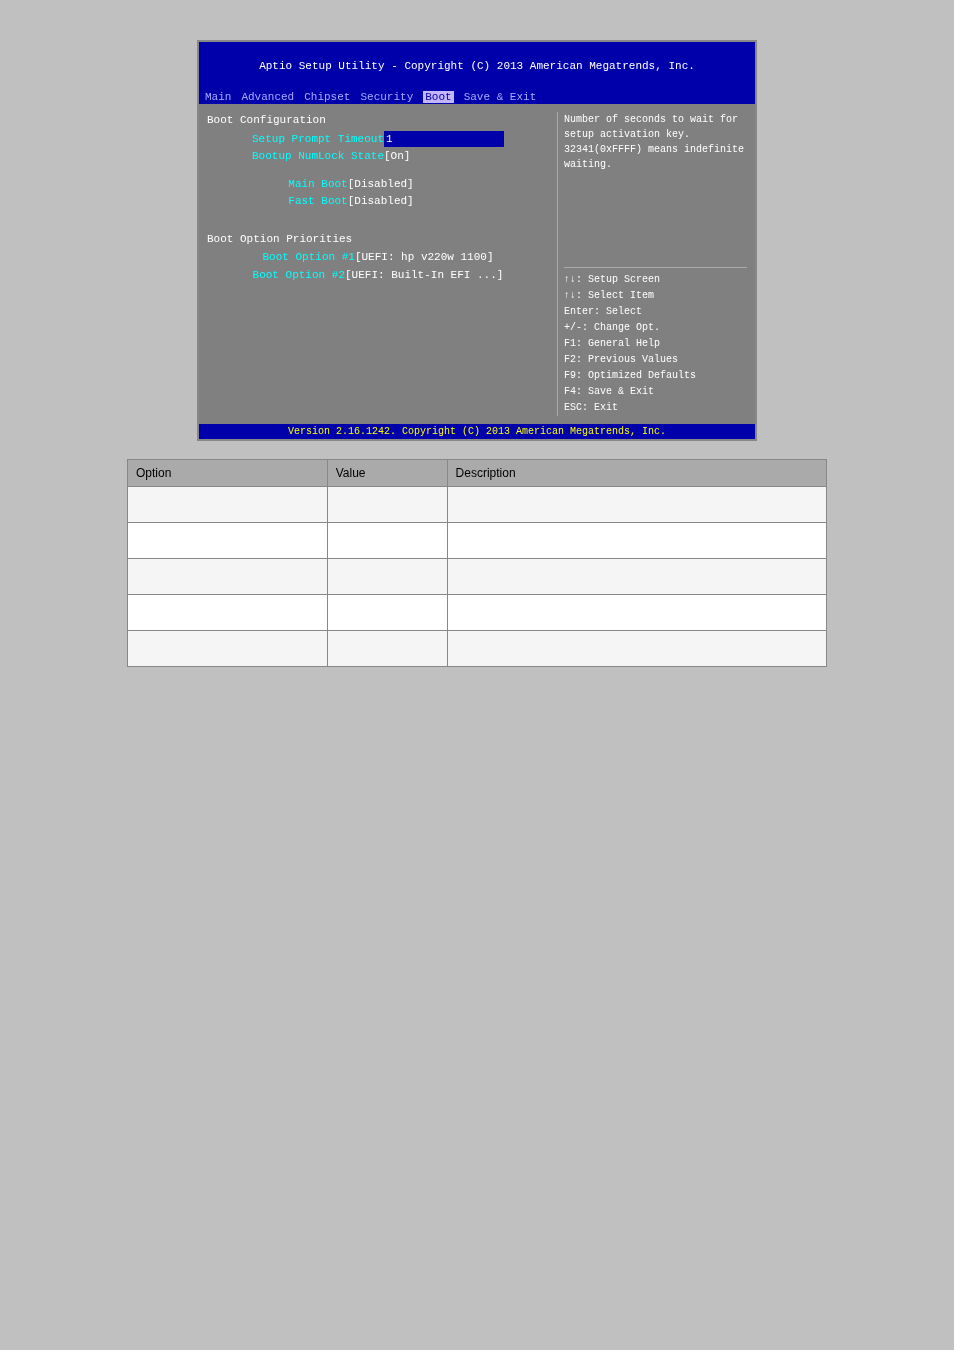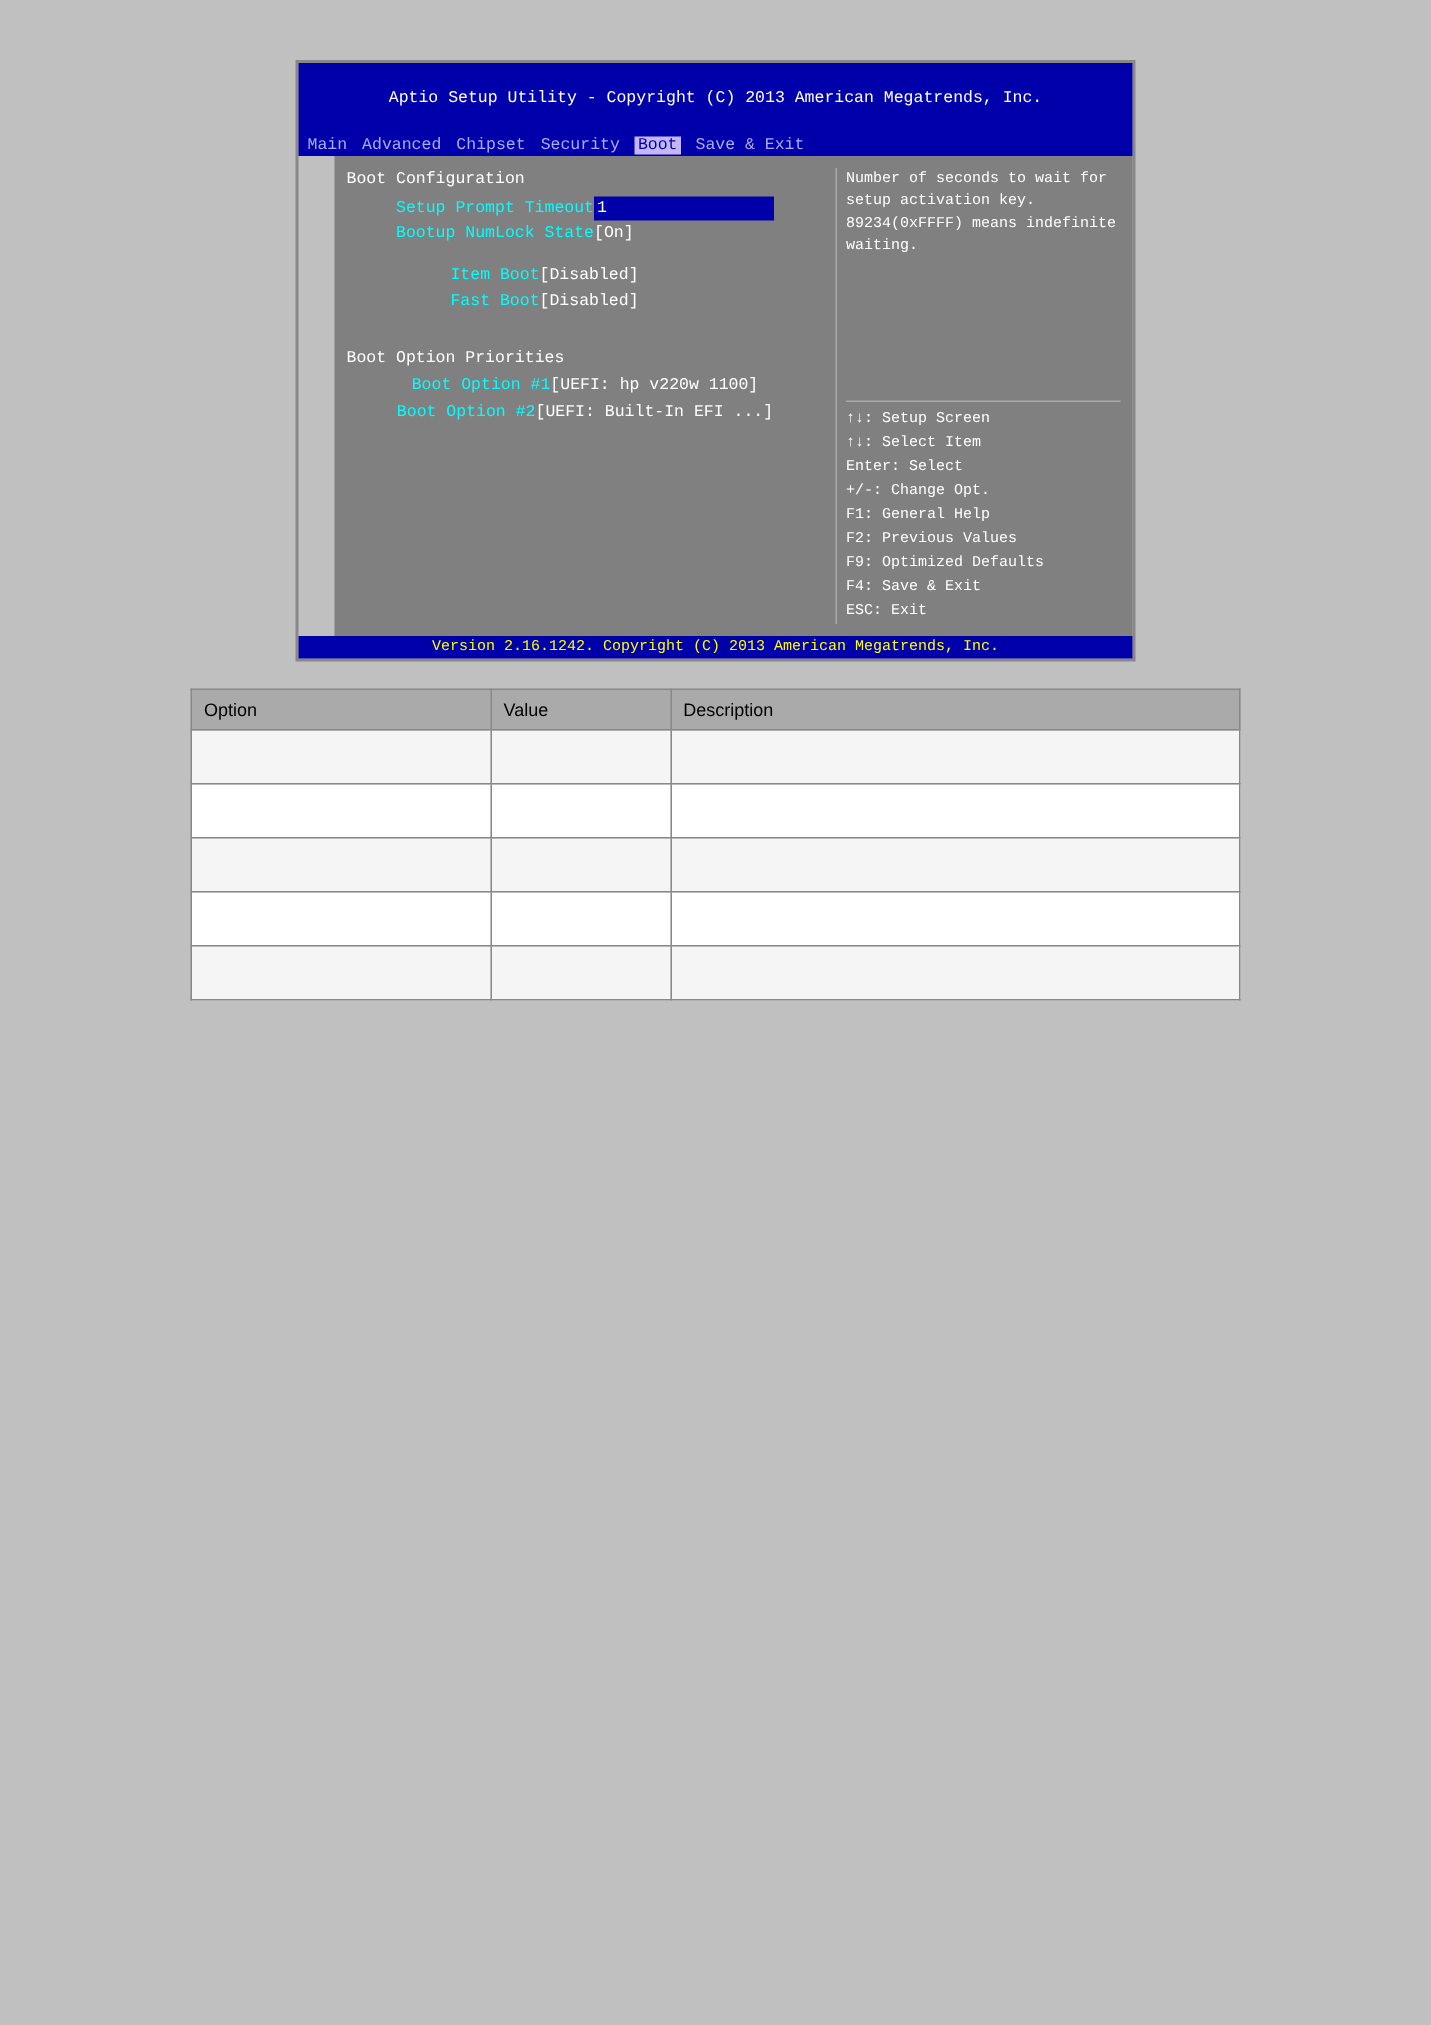--- a/index.html
+++ b/index.html
@@ -46,21 +46,20 @@
       color: #0000aa;
       padding: 0 2px;
     }
 
     .bios-body {
       background: #808080;
       display: flex;
       padding: 8px;
       gap: 8px;
       min-height: 320px;
-      margin-left: 24px;
     }
 
     .bios-left {
       flex: 1;
       color: #00ffff;
       font-size: 11px;
       line-height: 1.5;
     }
 
     .bios-left .section-title {
@@ -185,41 +184,41 @@
         <div class="item-row">
           <span class="item-label">Setup Prompt Timeout</span>
           <span class="item-value selected">1</span>
         </div>
         <div class="item-row">
           <span class="item-label">Bootup NumLock State</span>
           <span class="item-value">[On]</span>
         </div>
         <div class="spacer-row"></div>
         <div class="item-row">
-          <span class="item-label">Item Boot</span>
+          <span class="item-label">Main Boot</span>
           <span class="item-value">[Disabled]</span>
         </div>
         <div class="item-row">
           <span class="item-label">Fast Boot</span>
           <span class="item-value">[Disabled]</span>
         </div>
         <div class="spacer-row"></div>
         <div class="spacer-row"></div>
         <div class="section-title">Boot Option Priorities</div>
         <div class="item-row">
           <span class="item-label">Boot Option #1</span>
           <span class="item-value">[UEFI: hp v220w 1100]</span>
         </div>
         <div class="item-row">
           <span class="item-label">Boot Option #2</span>
           <span class="item-value">[UEFI: Built-In EFI ...]</span>
         </div>
       </div>
       <div class="bios-right">
-        <div class="help-text">Number of seconds to wait for setup activation key. 89234(0xFFFF) means indefinite waiting.</div>
+        <div class="help-text">Number of seconds to wait for setup activation key. 32341(0xFFFF) means indefinite waiting.</div>
         <div class="shortcut-text">
           <div>↑↓: Setup Screen</div>
           <div>↑↓: Select Item</div>
           <div>Enter: Select</div>
           <div>+/-: Change Opt.</div>
           <div>F1: General Help</div>
           <div>F2: Previous Values</div>
           <div>F9: Optimized Defaults</div>
           <div>F4: Save &amp; Exit</div>
           <div>ESC: Exit</div>

